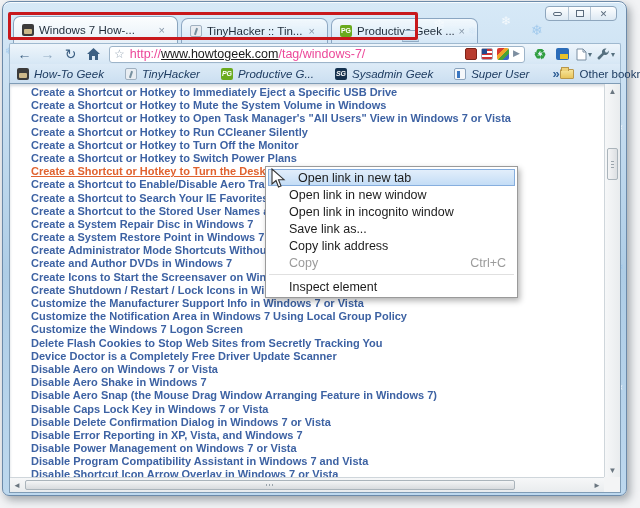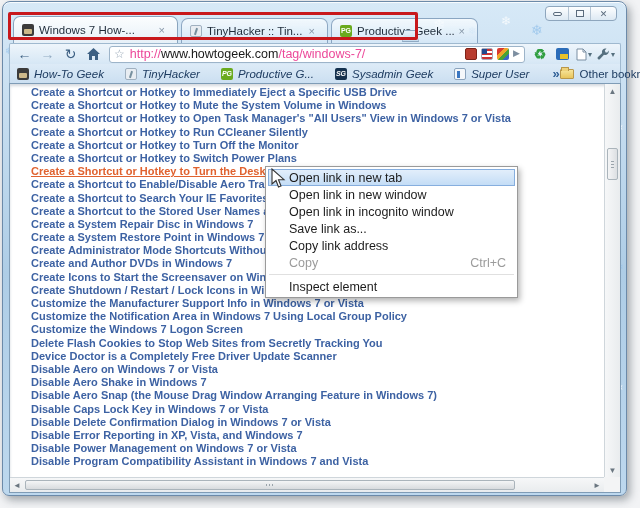--- a/index.html
+++ b/index.html
@@ -57,21 +57,21 @@
   
   .toolbar{position:absolute;left:6px;top:41px;width:612px;height:21px;z-index:1;display:flex;align-items:center;
     padding:0 3px;background:linear-gradient(#eef5fb,var(--toolbar-blue));border:1px solid #9fb9cf;border-bottom:none;border-radius:2px 2px 0 0;}
   .tbtn{width:23px;height:18px;display:flex;align-items:center;justify-content:center;border-radius:3px;
     color:#3d6083;font-size:14px;line-height:1;}
   .tbtn.dim{color:#92abc2;}
   .omnibox{flex:1;height:17px;margin:0 4px;background:#fff;border:1px solid #9db4c9;border-radius:3px;
     display:flex;align-items:center;padding:0 4px;font-size:12.5px;white-space:nowrap;overflow:hidden;}
   .ob-star{color:#9aa9b8;font-size:12px;margin-right:5px;}
   .u-scheme,.u-path{color:#ec4899;}
-  .u-host{color:#1a1a1a;}
+  .u-host{color:#1a1a1a;text-decoration:underline;}
   .ombadge{width:12px;height:12px;border-radius:2px;margin-left:4px;flex:0 0 auto;}
   .badge-adblock{background:#b83c2e;border:1px solid #7e2318;margin-left:auto;}
   .badge-flag{background:repeating-linear-gradient(#c33 0 2px,#fff 2px 4px);position:relative;border:1px solid #aab;}
   .badge-flag::after{content:"";position:absolute;left:0;top:0;width:5px;height:5px;background:#224a8f;}
   .badge-palette{background:linear-gradient(135deg,#d93a2f 0 30%,#f0a42a 30% 50%,#4ba234 50% 72%,#3a66c4 72%);}
   .badge-play{color:#7d8fa1;font-size:9px;width:auto;background:none;}
   .extbtn{width:22px;height:18px;display:flex;align-items:center;justify-content:center;gap:1px;color:#56707f;}
   .ext-recycle{color:#2f9e3f;font-size:14px;font-weight:bold;}
   .ext-two-tone{width:13px;height:12px;background:#2b6cb8;border-radius:2px;position:relative;}
   .ext-two-tone::after{content:"";position:absolute;right:1px;bottom:1px;width:8px;height:5px;background:#e8c22a;}
@@ -110,21 +110,21 @@
     background:repeating-linear-gradient(90deg,#9aa4ab 0 1px,transparent 1px 3px);}
   .scroll-corner{position:absolute;right:0;bottom:0;width:16px;height:15px;background:#f3f4f5;}
 
   
   .red-annotation{position:absolute;left:8px;top:12px;width:410px;height:28px;border:3px solid var(--annotation);border-radius:2px;z-index:50;pointer-events:none;}
 
   
   .context-menu{position:absolute;left:265px;top:166px;width:253px;z-index:60;background:#fff;
     border:1px solid #9a9a9a;box-shadow:2px 3px 6px rgba(0,0,0,.3);padding:2px;font-size:12.5px;color:#1c1c1c;}
   .cm-row{height:17px;display:flex;align-items:center;padding:0 9px 0 21px;white-space:nowrap;}
-  .cm-row.hl{background:linear-gradient(#e2eefb,#c4ddf6);border:1px solid var(--hl-border);border-radius:0;height:17px;padding-left:20px;}
+  .cm-row.hl{background:linear-gradient(#e2eefb,#c4ddf6);border:1px solid var(--hl-border);border-radius:0;height:17px;padding-left:29px;}
   .cm-row.disabled{color:#9b9b9b;}
   .cm-shortcut{margin-left:auto;color:#9b9b9b;}
   .cm-sep{border-top:1px solid #e0e0e0;margin:3px 1px;height:0;}
 
   .cursor{position:absolute;left:271px;top:168px;z-index:70;pointer-events:none;}
 </style>
 </head>
 <body>
 
 <div class="window">
@@ -272,20 +272,21 @@
         <li>Delete Flash Cookies to Stop Web Sites from Secretly Tracking You</li>
         <li>Device Doctor is a Completely Free Driver Update Scanner</li>
         <li>Disable Aero on Windows 7 or Vista</li>
         <li>Disable Aero Shake in Windows 7</li>
         <li>Disable Aero Snap (the Mouse Drag Window Arranging Feature in Windows 7)</li>
         <li>Disable Caps Lock Key in Windows 7 or Vista</li>
         <li>Disable Delete Confirmation Dialog in Windows 7 or Vista</li>
         <li>Disable Error Reporting in XP, Vista, and Windows 7</li>
         <li>Disable Power Management on Windows 7 or Vista</li>
         <li>Disable Program Compatibility Assistant in Windows 7 and Vista</li>
+        <li>Disable Shortcut Icon Arrow Overlay in Windows 7 or Vista</li>
       </ul>
 
     <div class="vscroll">
       <div class="vs-btn vs-up">
           <span>▲</span>
         </div>
       <div class="vs-thumb"></div>
       <div class="vs-btn vs-down">
           <span>▼</span>
         </div>

